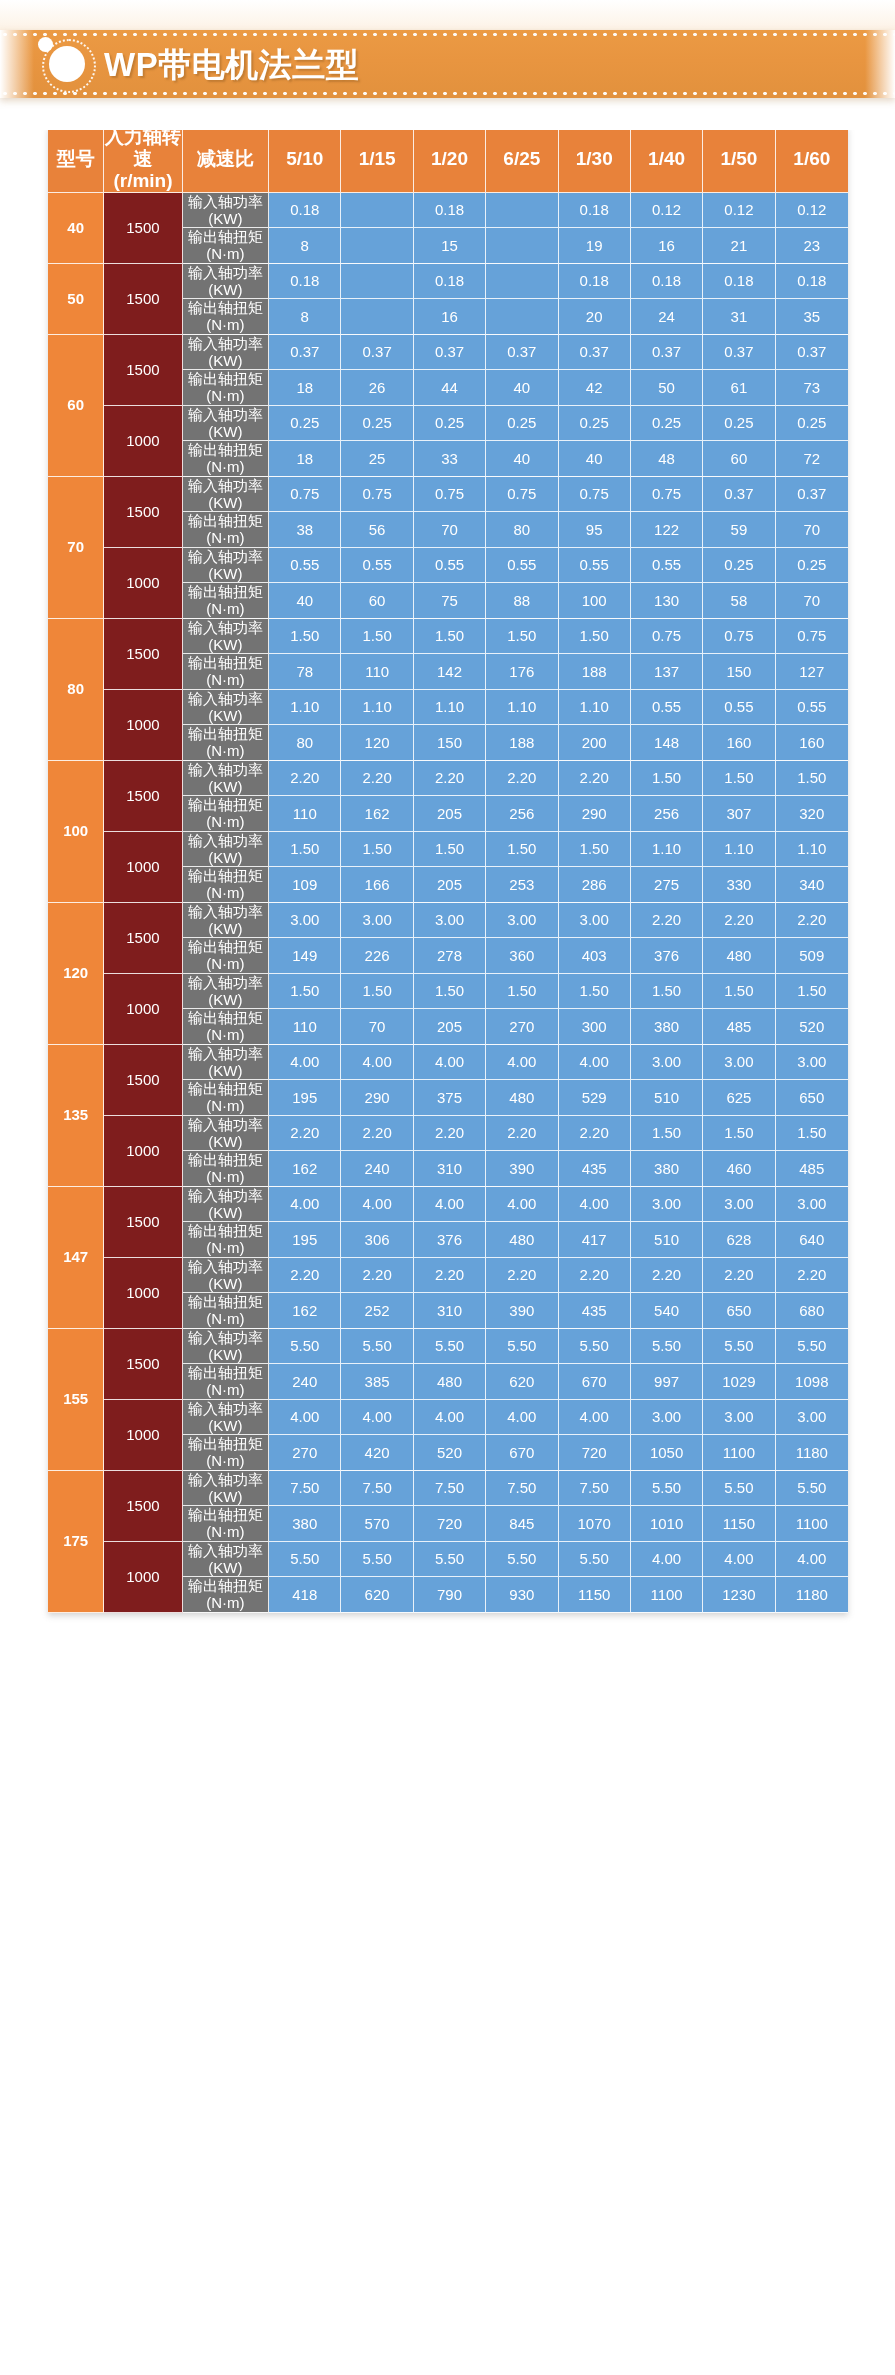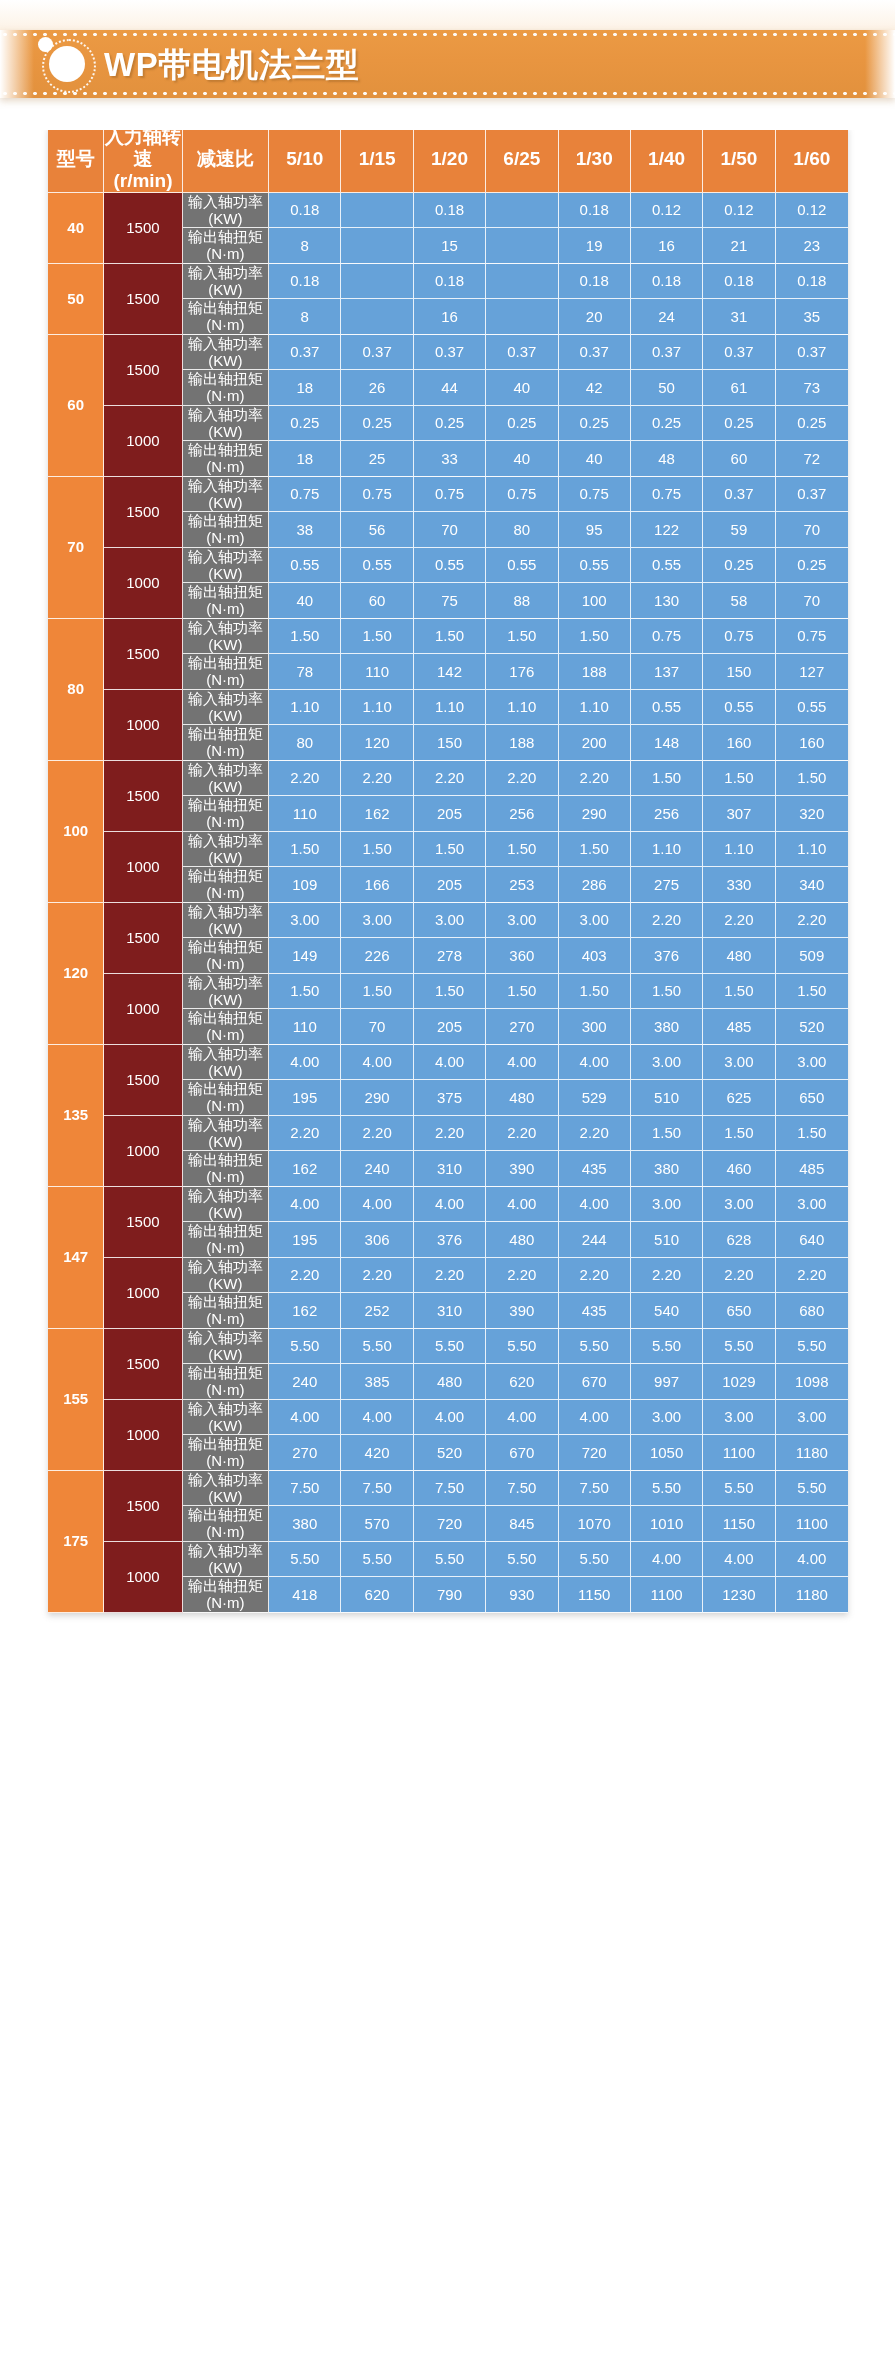--- a/index.html
+++ b/index.html
@@ -638,21 +638,21 @@
           </tr>
           <tr>
             <td class="rowlabel">
               <div>输出轴扭矩</div>
               <div>(N·m)</div>
             </td>
             <td class="val">195</td>
             <td class="val">306</td>
             <td class="val">376</td>
             <td class="val">480</td>
-            <td class="val">244</td>
+            <td class="val">417</td>
             <td class="val">510</td>
             <td class="val">628</td>
             <td class="val">640</td>
           </tr>
           <tr>
             <td class="rpm" rowspan="2">1000</td>
             <td class="rowlabel">
               <div>输入轴功率</div>
               <div>(KW)</div>
             </td>

